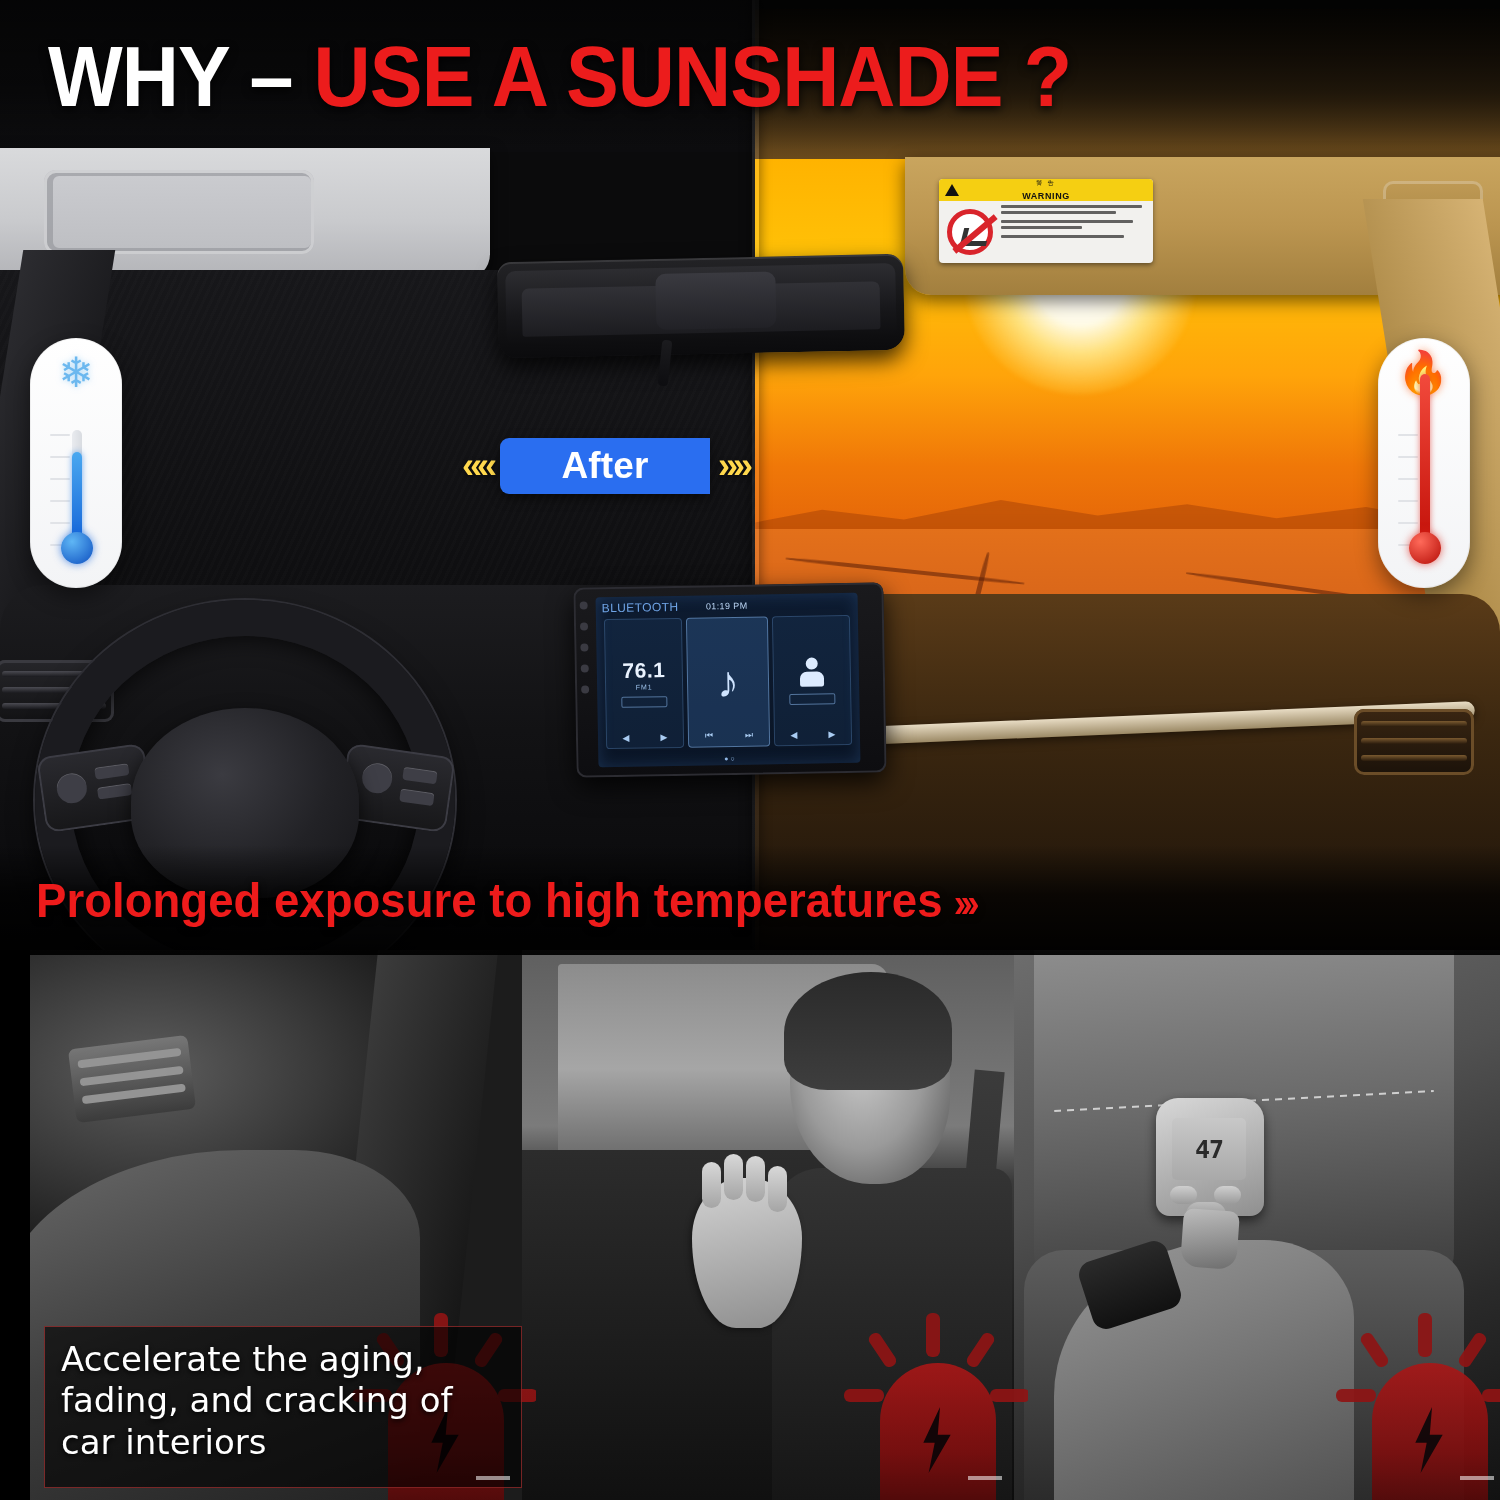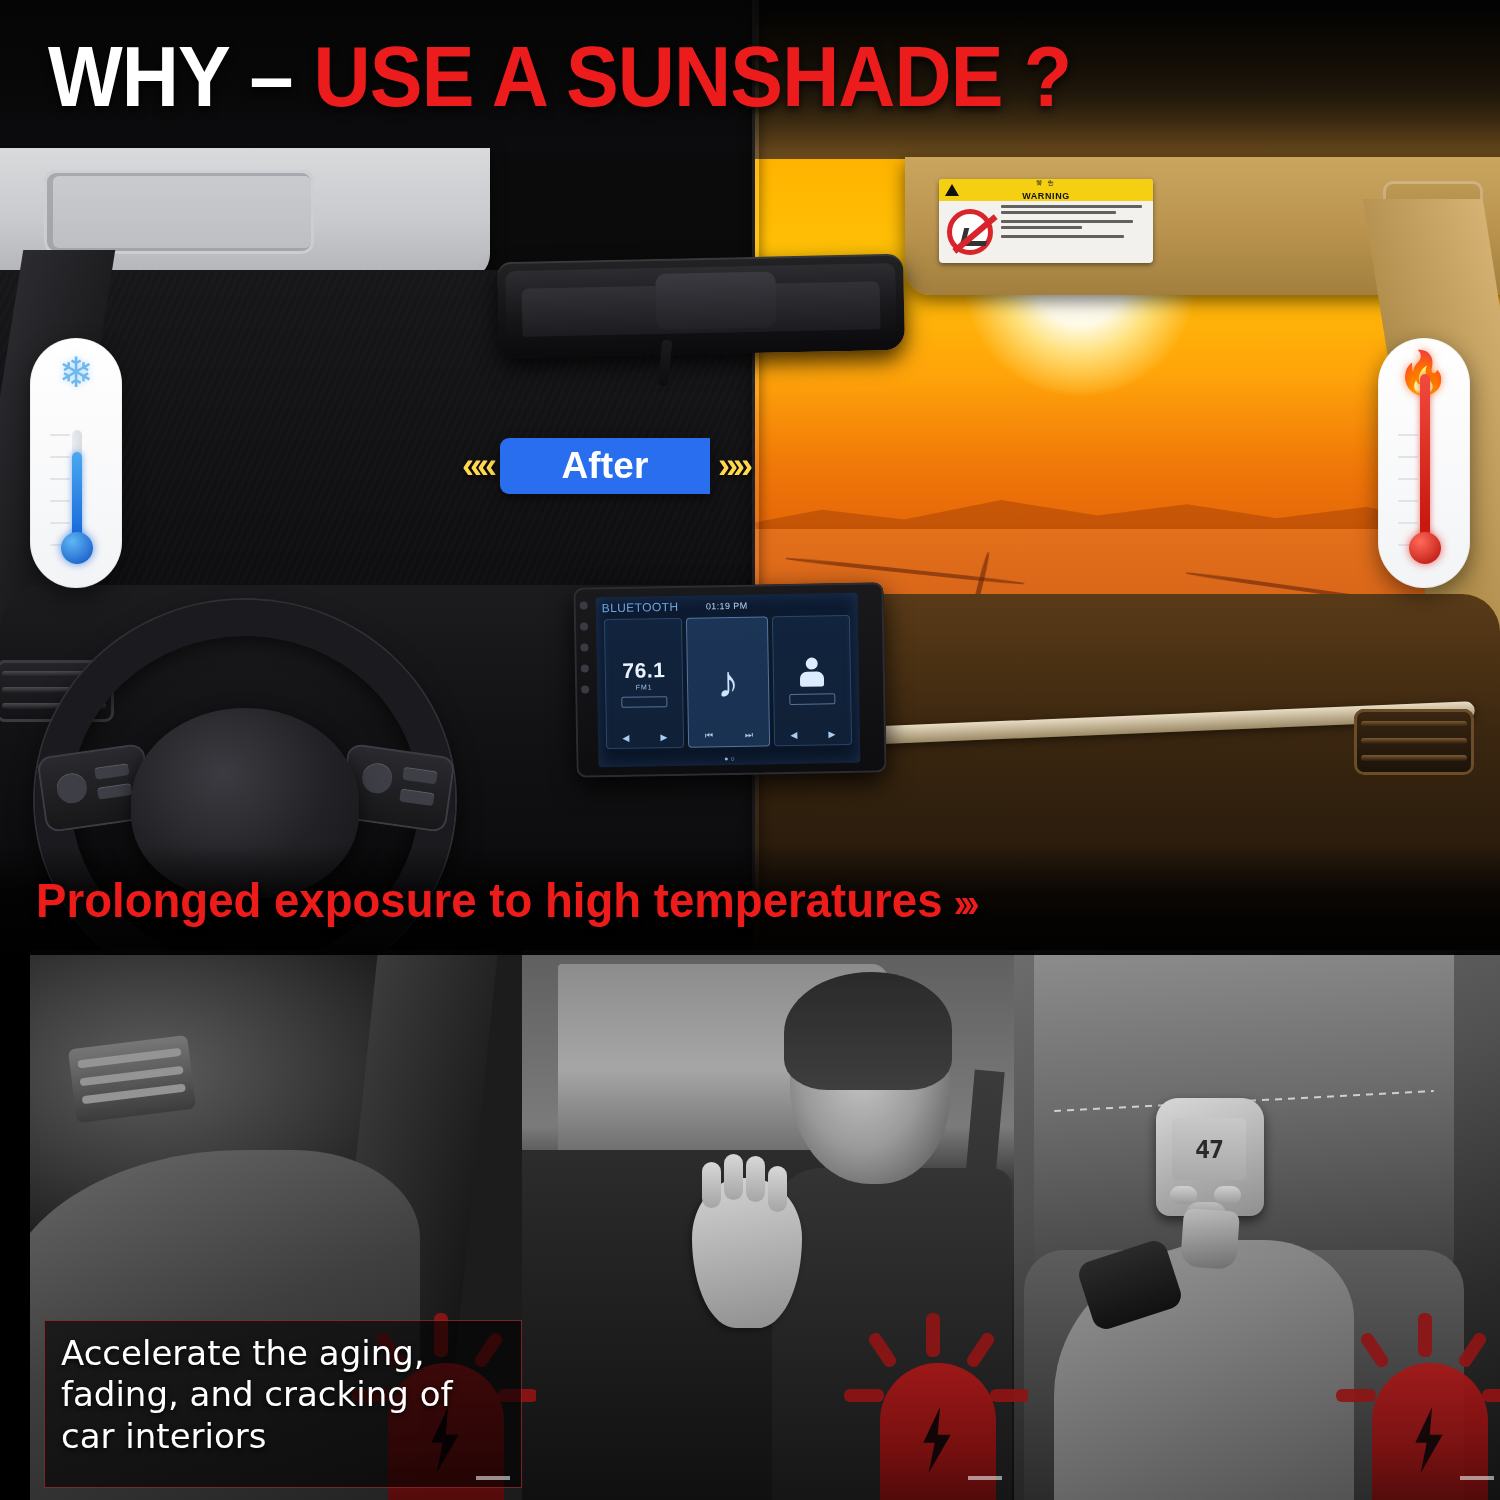--- a/index.html
+++ b/index.html
@@ -534,21 +534,21 @@
   .ph3 .watch{
     position:absolute; left:70px; top:300px; width:92px; height:70px;
     background:linear-gradient(180deg,#2a2a2a,#111); border-radius:14px; transform:rotate(-18deg);
   }
 
   
   .cap{
     position:absolute; left:14px; right:14px; bottom:12px;
     border:1px solid rgba(208,58,58,.55);
     background:rgba(0,0,0,.62);
-    padding:12px 16px 30px 16px;
+    padding:12px 16px 24px 16px;
     color:#fff; font-size:34px; line-height:1.22;
     font-family:"DejaVu Sans", sans-serif;
     text-shadow:0 2px 5px rgba(0,0,0,.9);
     z-index:6;
   }
   .cap.small{ font-size:32px; }
 
   
   .heatbadge{
     position:absolute; right:-4px; bottom:-26px; width:190px; height:215px; z-index:4;

